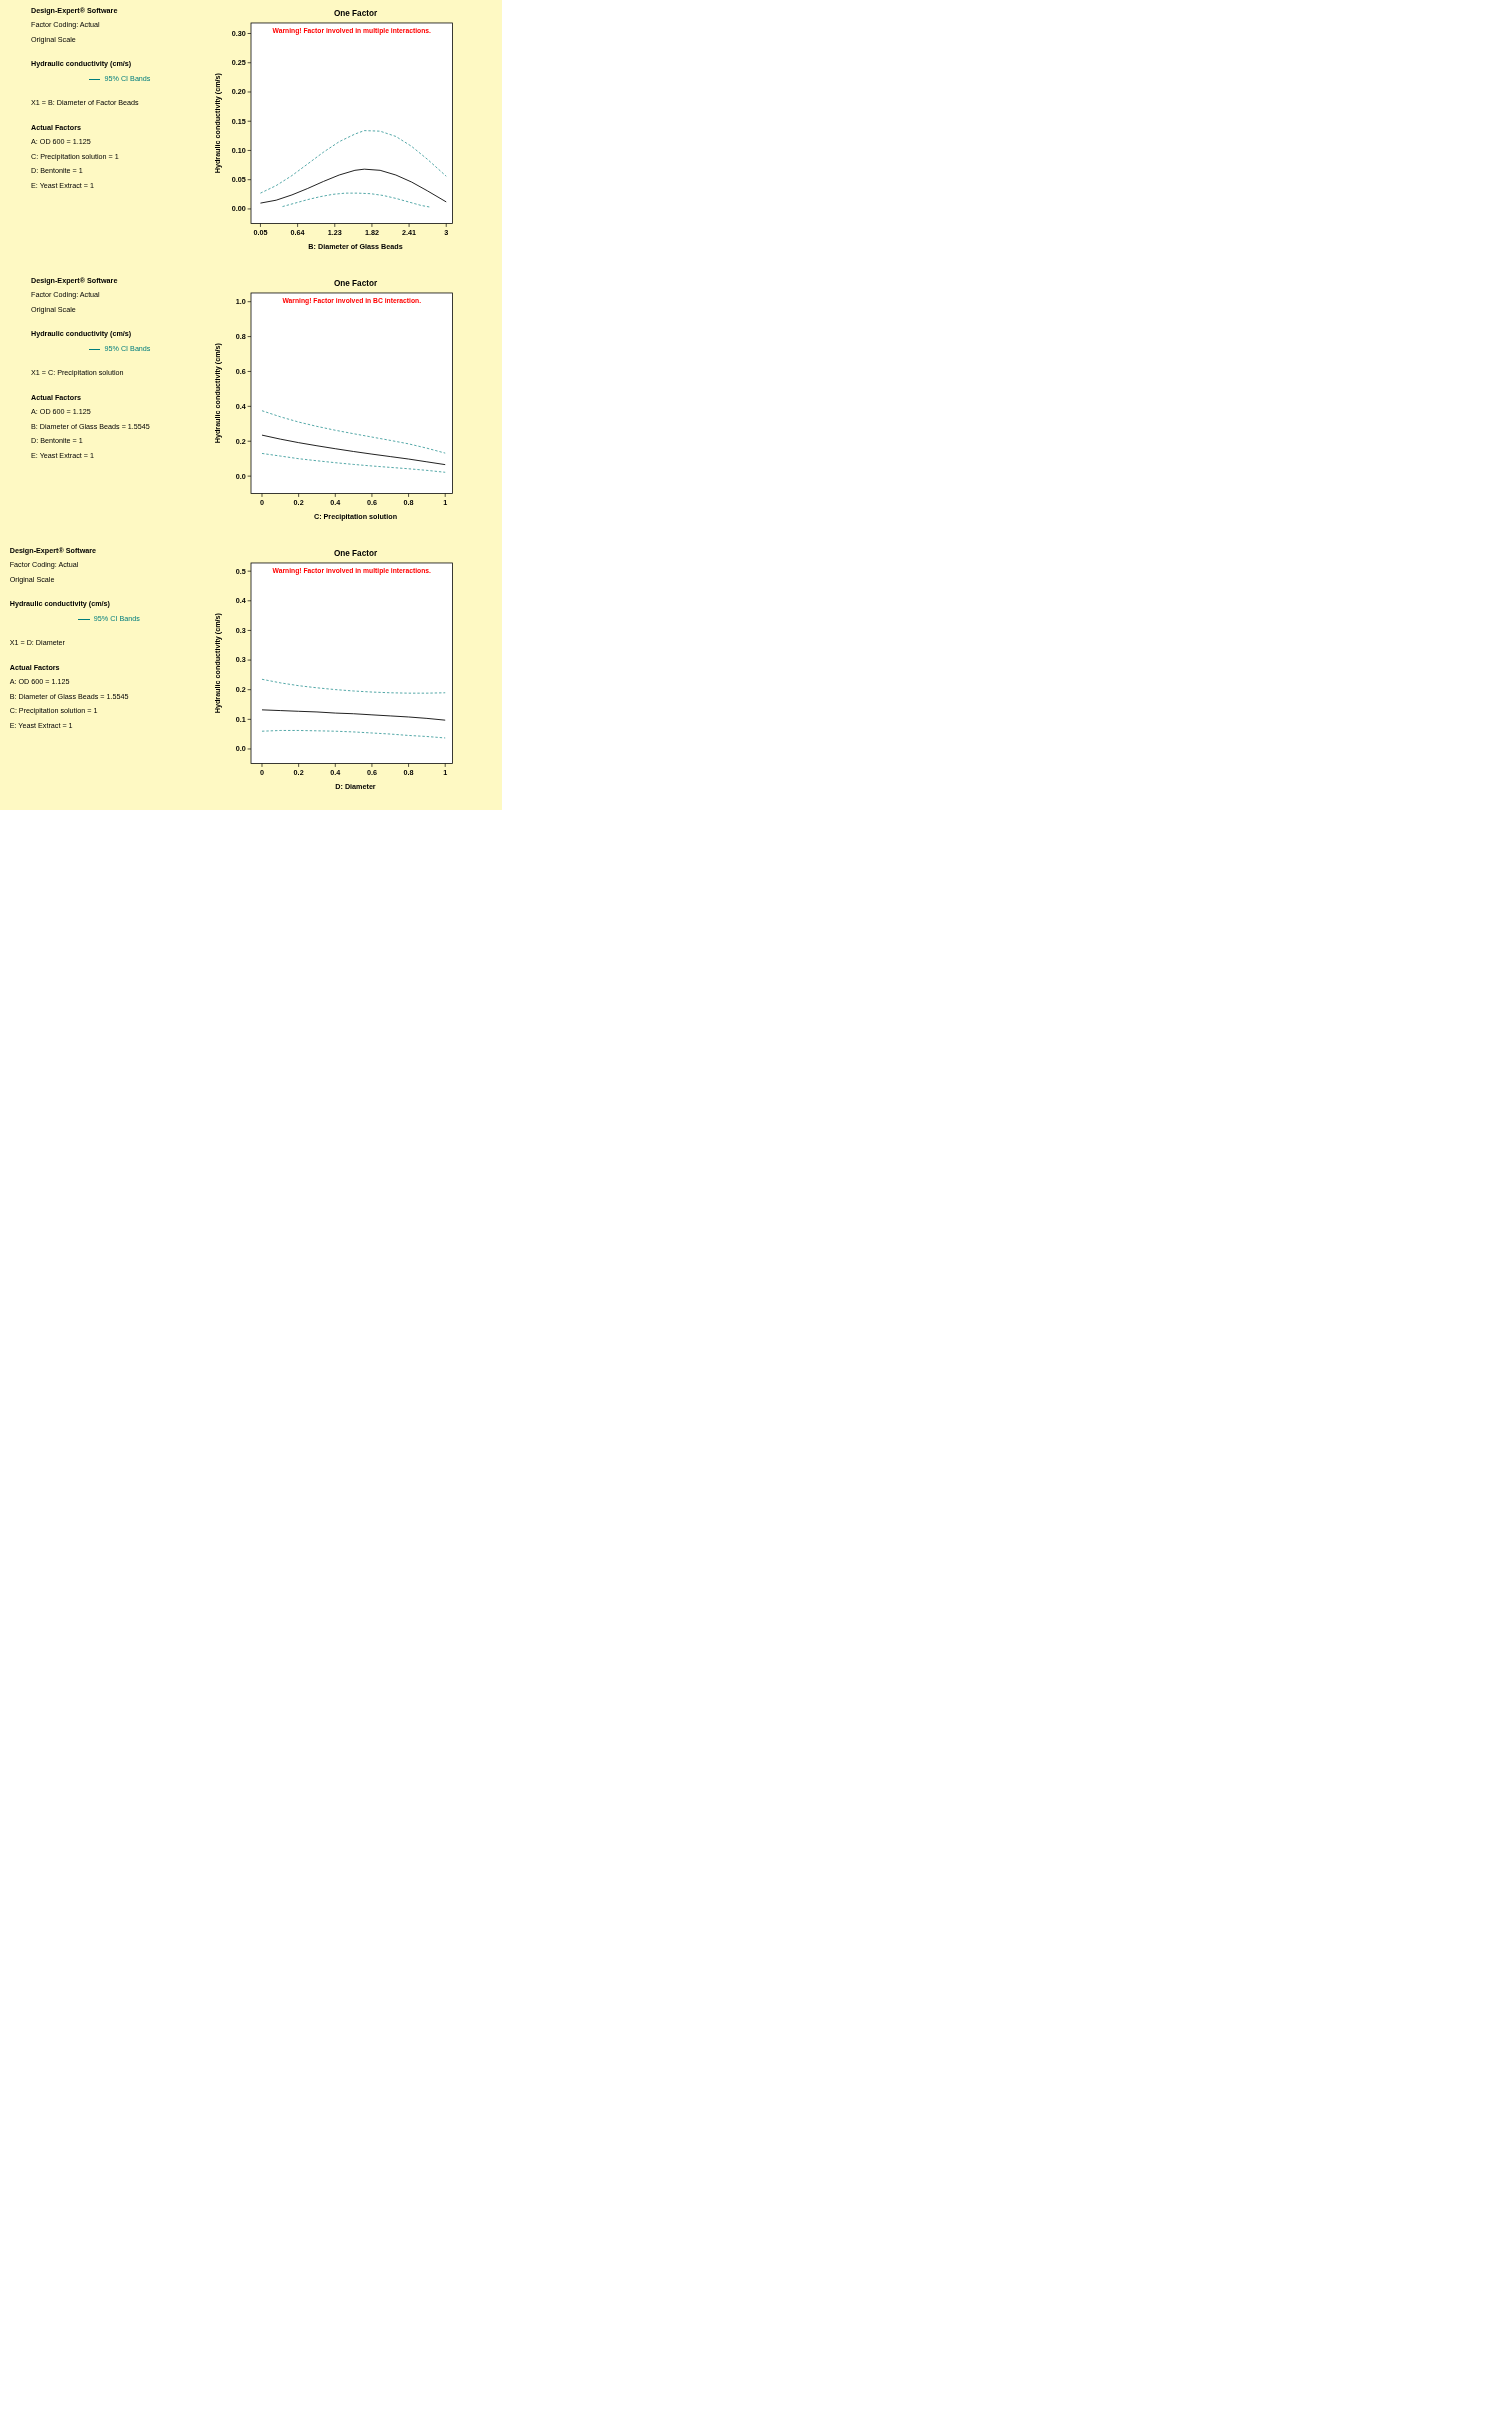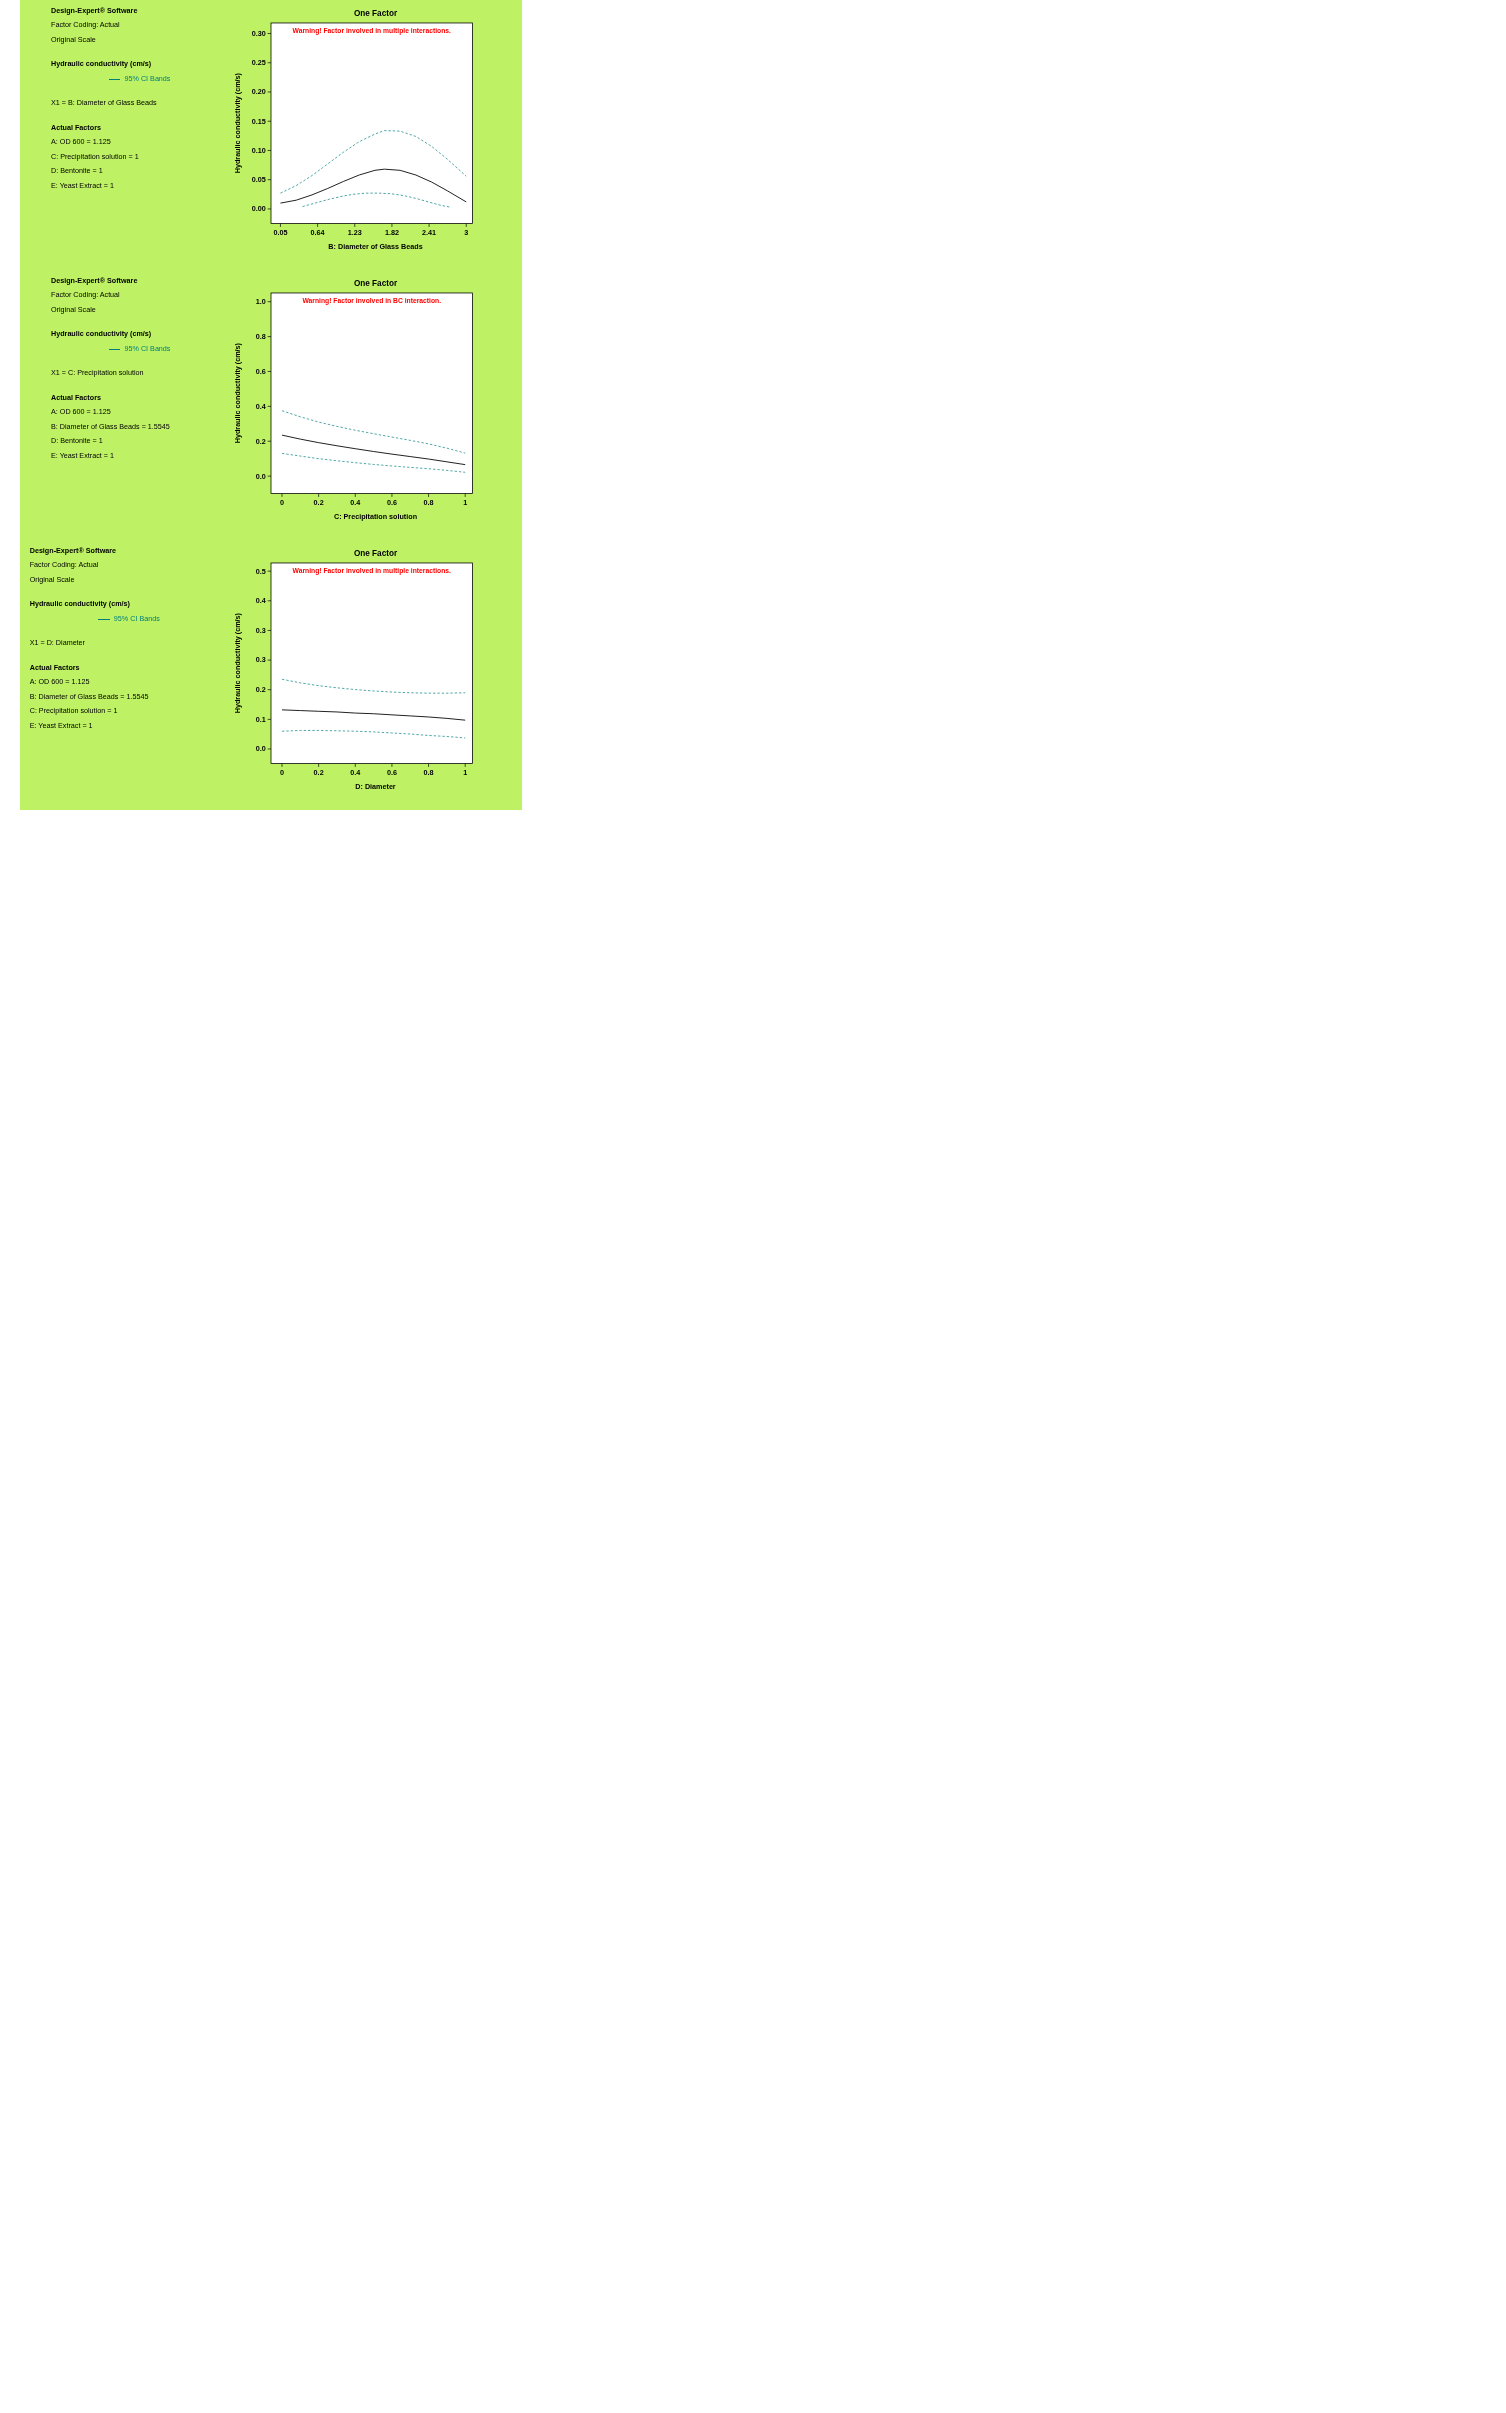--- a/index.html
+++ b/index.html
@@ -4,22 +4,21 @@
 <style>
   html, body {
     margin: 0;
     padding: 0;
     background: #ffffff;
     color: #000000;
     font-family: "Liberation Sans", sans-serif;
   }
   .page {
     width: 502px;
-    background: #bef264;
-    margin-left: 20px;
+    background: #fef9c3;
   }
   .panel {
     display: flex;
     height: 270px;
     box-sizing: border-box;
   }
   .sidebar {
     width: 212px;
     box-sizing: border-box;
     padding: 3.9px 3.9px 0 31px;
@@ -89,21 +88,21 @@
         <div>Original Scale</div>
       </div>
       <div class="grp">
         <div class="bold">Hydraulic conductivity (cm/s)</div>
         <div class="legend-row">
           <span class="legend-line"></span>
           <span class="legend-text">95% CI Bands</span>
         </div>
       </div>
       <div class="grp">
-        <div>X1 = B: Diameter of Glass Beads</div>
+        <div>X1 = B: Diameter of Factor Beads</div>
       </div>
       <div class="grp">
         <div class="bold">Actual Factors</div>
         <div>A: OD 600 = 1.125</div>
         <div>C: Precipitation solution = 1</div>
         <div>D: Bentonite = 1</div>
         <div>E: Yeast Extract = 1</div>
       </div>
     </aside>
     <div class="chart-col">

